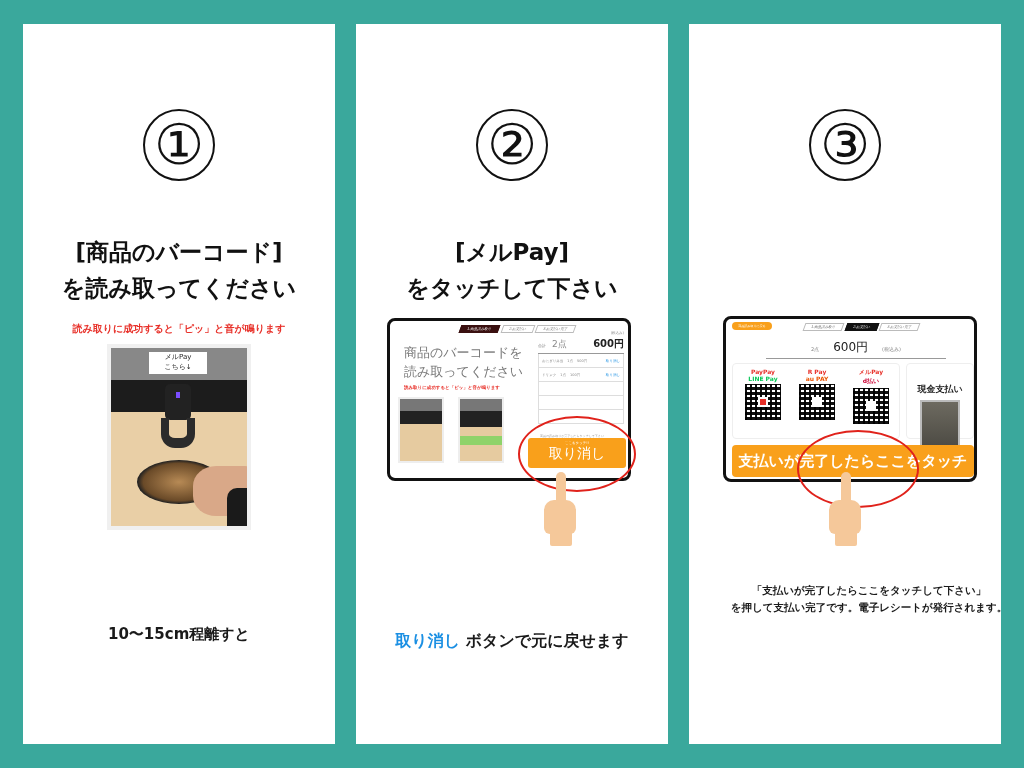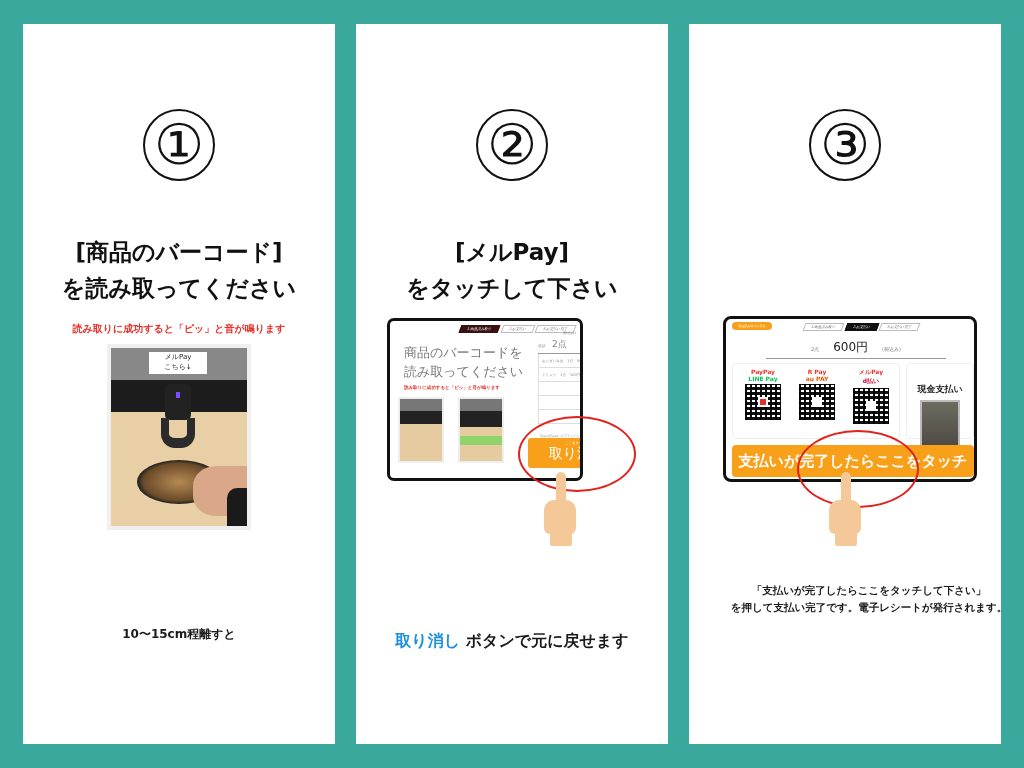--- a/index.html
+++ b/index.html
@@ -15,29 +15,29 @@
   .sub-red { position: absolute; top: 298px; left: 0; width: 100%; text-align: center; font-size: 10px; font-weight: bold; color: #e8312a; }
   .photo { position: absolute; top: 320px; left: 84px; width: 144px; height: 186px; border: 4px solid #f0f0f0; background: linear-gradient(#888 0 18%, #1c1c1c 18% 36%, #e9cfa6 36% 100%); overflow: hidden; }
   .photo .sign { position:absolute; top:4px; left:38px; width:58px; height:22px; background:#fff; font-size:7px; text-align:center; line-height:10px; color:#222; }
   .photo .scanner { position:absolute; top:36px; left:54px; width:26px; height:36px; background:#222; border-radius:5px; }
   .photo .scanner .led { position:absolute; top:8px; left:11px; width:4px; height:6px; background:#7b4dff; }
   .photo .stand { position:absolute; top:70px; left:50px; width:34px; height:30px; border-left:8px solid #2b2b2b; border-right:8px solid #2b2b2b; border-bottom: 10px solid #2b2b2b; border-radius: 0 0 14px 14px; }
   .photo .bowl { position:absolute; top:112px; left:26px; width:84px; height:44px; border-radius:50%; background: radial-gradient(#b78a55, #6a4a28 60%, #222 70%); }
   .photo .hand { position:absolute; top:118px; left:82px; width:58px; height:50px; background:#d9a888; border-radius: 40% 10% 20% 40%; }
   .photo .sleeve { position:absolute; top:140px; left:116px; width:30px; height:40px; background:#1a1a1a; border-radius: 10px 0 0 0; }
   .caption { position: absolute; left: 0; width: 100%; text-align: center; font-weight: bold; color: #1a1a1a; }
-  #p1 .caption { top: 598px; font-size: 12px; line-height: 24px; }
+  #p1 .caption { top: 598px; font-size: 15px; line-height: 24px; }
   #p2 .caption-small { position:absolute; top: 591px; left:0; width:100%; text-align:center; font-size: 11px; font-weight: bold; }
   #p2 .caption-big { position:absolute; top: 607px; left:0; width:100%; text-align:center; font-size: 16px; font-weight: bold; }
   .blue { color: #1a8fe3; }
   #p3 .caption { top: 558px; font-size: 10.5px; line-height: 17px; margin-left: 24px; }
 
   
   .tablet { position: absolute; background: #fff; border: 3px solid #111; border-radius: 8px; overflow: hidden; }
-  #tab2 { left: 31px; top: 294px; width: 196px; height: 163px; border-radius: 7px; }
+  #tab2 { left: 31px; top: 294px; width: 244px; height: 163px; }
   #tab3 { left: 34px; top: 292px; width: 254px; height: 166px; }
   .steps { position: absolute; top: 4px; display: flex; gap: 3px; }
   .step { font-size: 3.5px; padding: 1px 6px; border: 1px solid #bbb; transform: skewX(-20deg); color: #666; background:#fff; }
   .step.active { background: #3a1010; color: #fff; border-color: #3a1010; }
   #tab3 .step.active { background: #111; border-color: #111; }
   .t2-heading { position: absolute; left: 14px; top: 22px; font-size: 13px; line-height: 19px; color: #777; }
   .t2-red { position:absolute; left:14px; top: 64px; font-size:4.5px; color:#e8312a; font-weight:bold; }
   .t2-photo { position:absolute; top:76px; width:46px; height:66px; border:2px solid #eee; background: linear-gradient(#777 0 20%, #222 20% 40%, #e6cba0 40%); }
   .t2-right { position:absolute; left:148px; top:16px; width:86px; }
   .t2-tax { position:absolute; right:4px; top:10px; font-size:3.5px; color:#888; }

